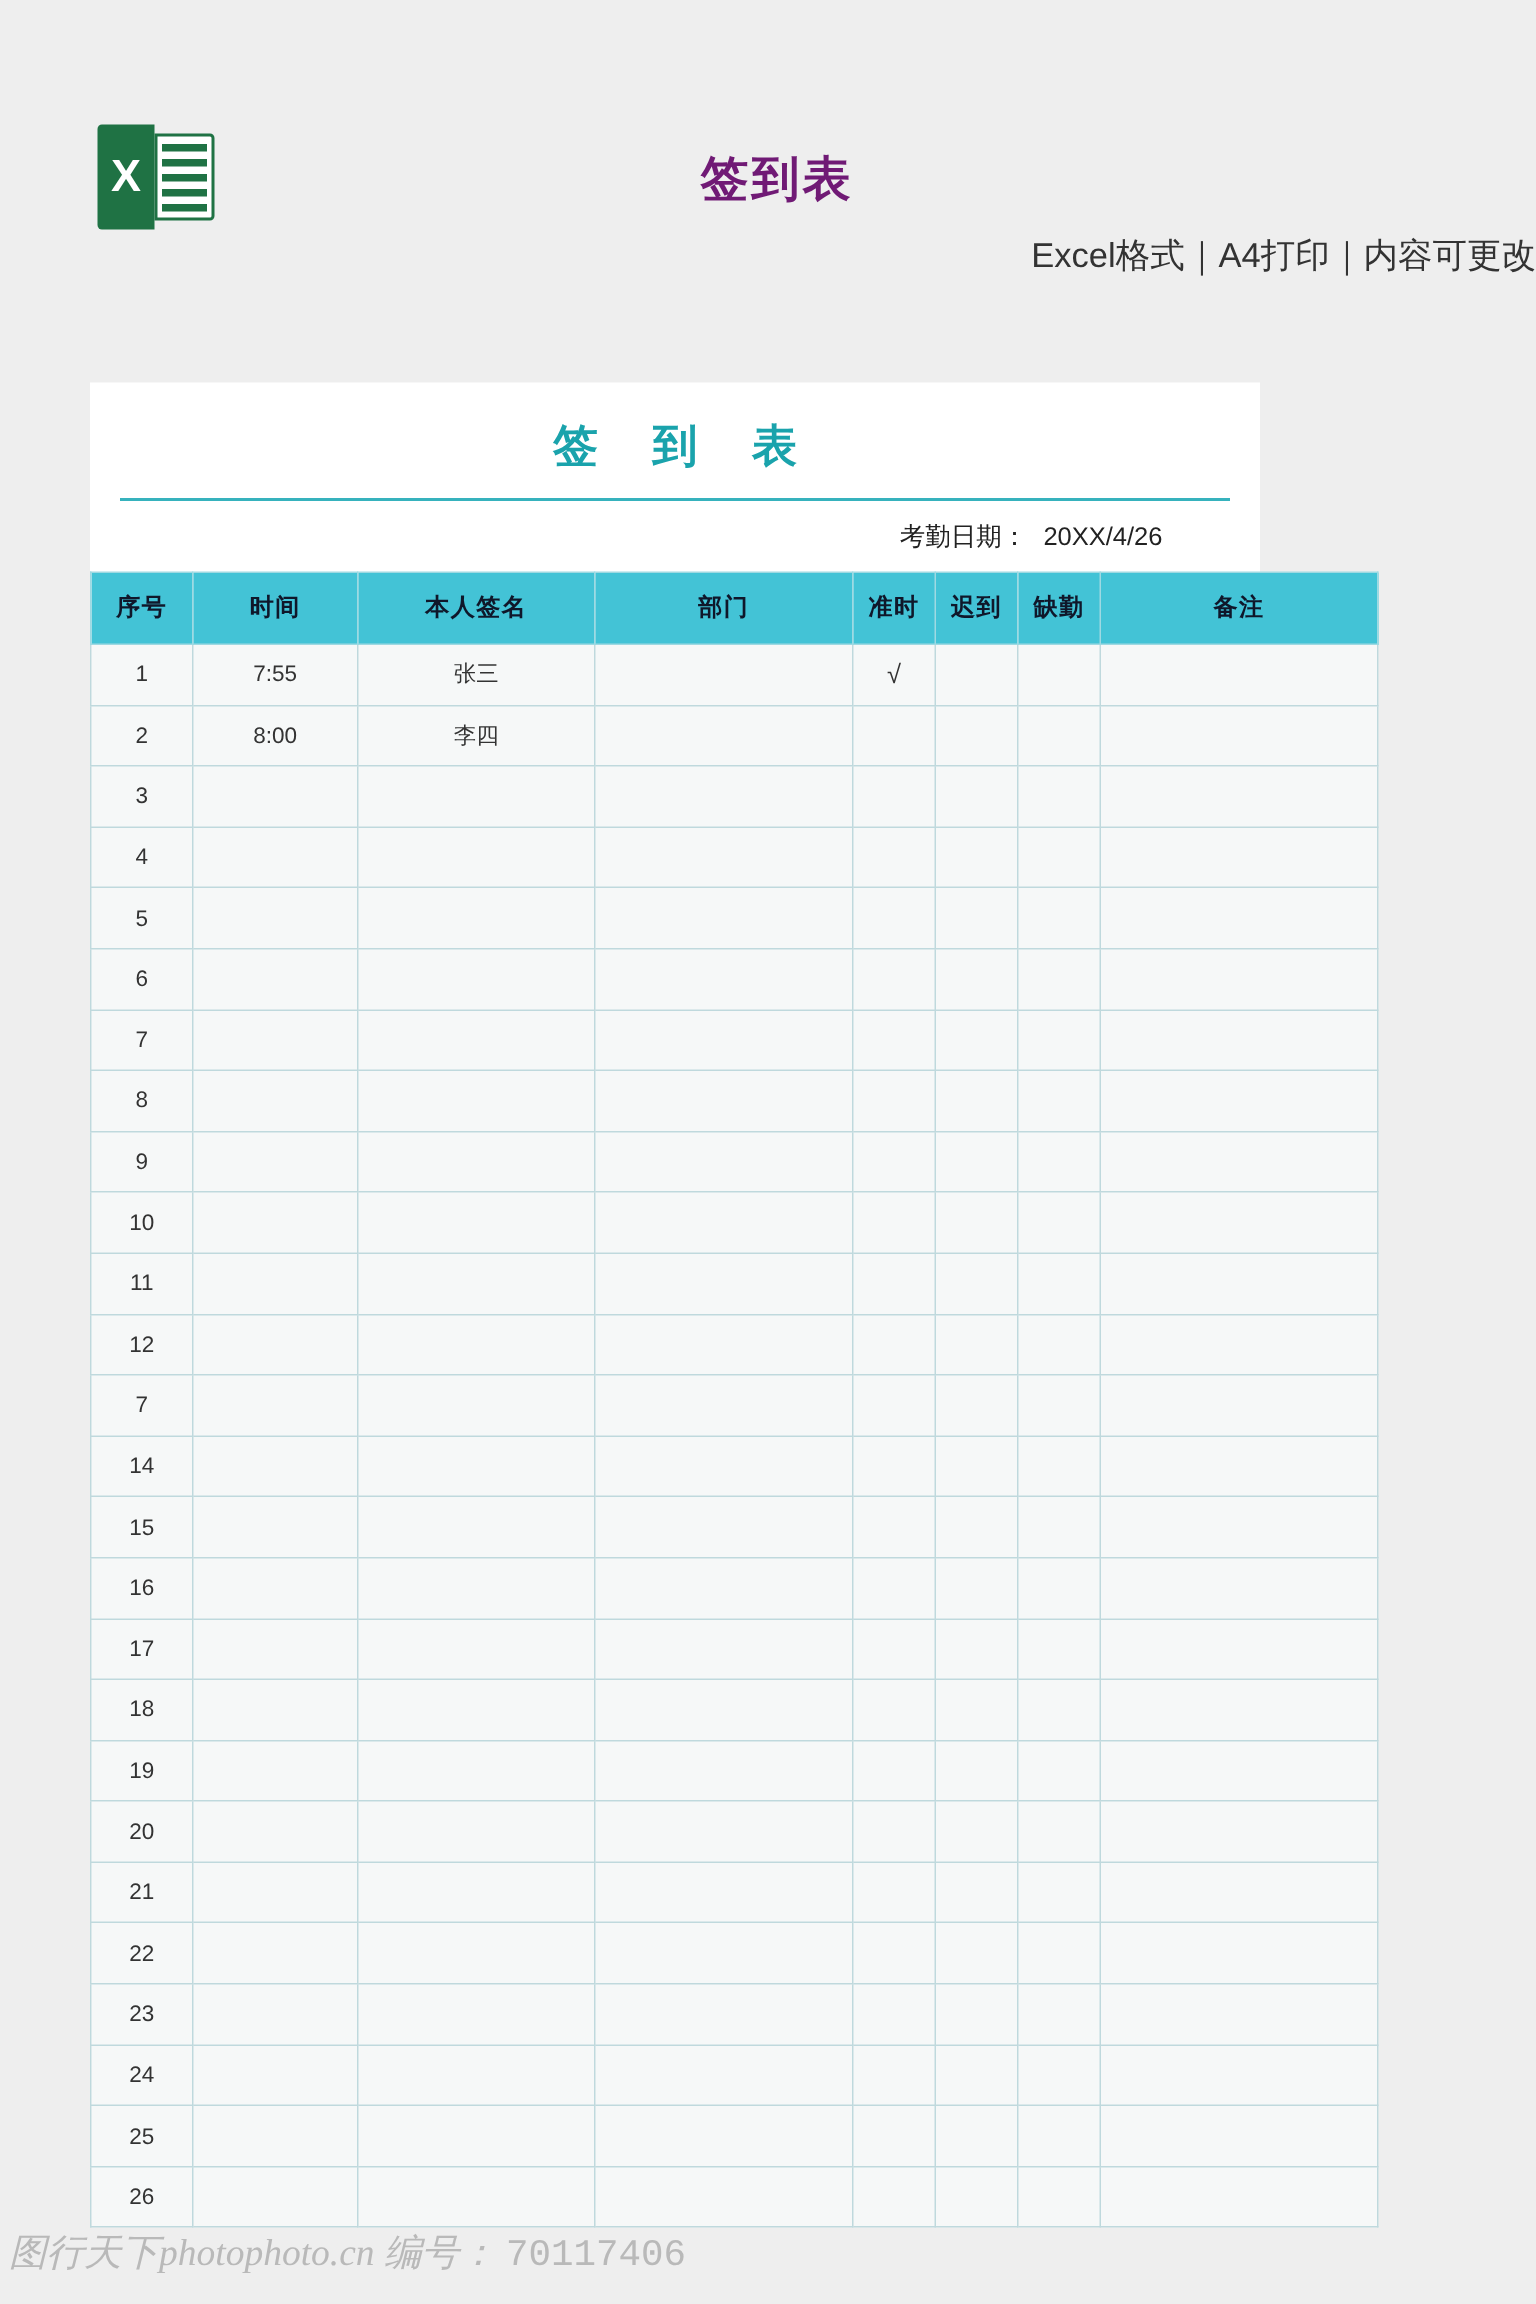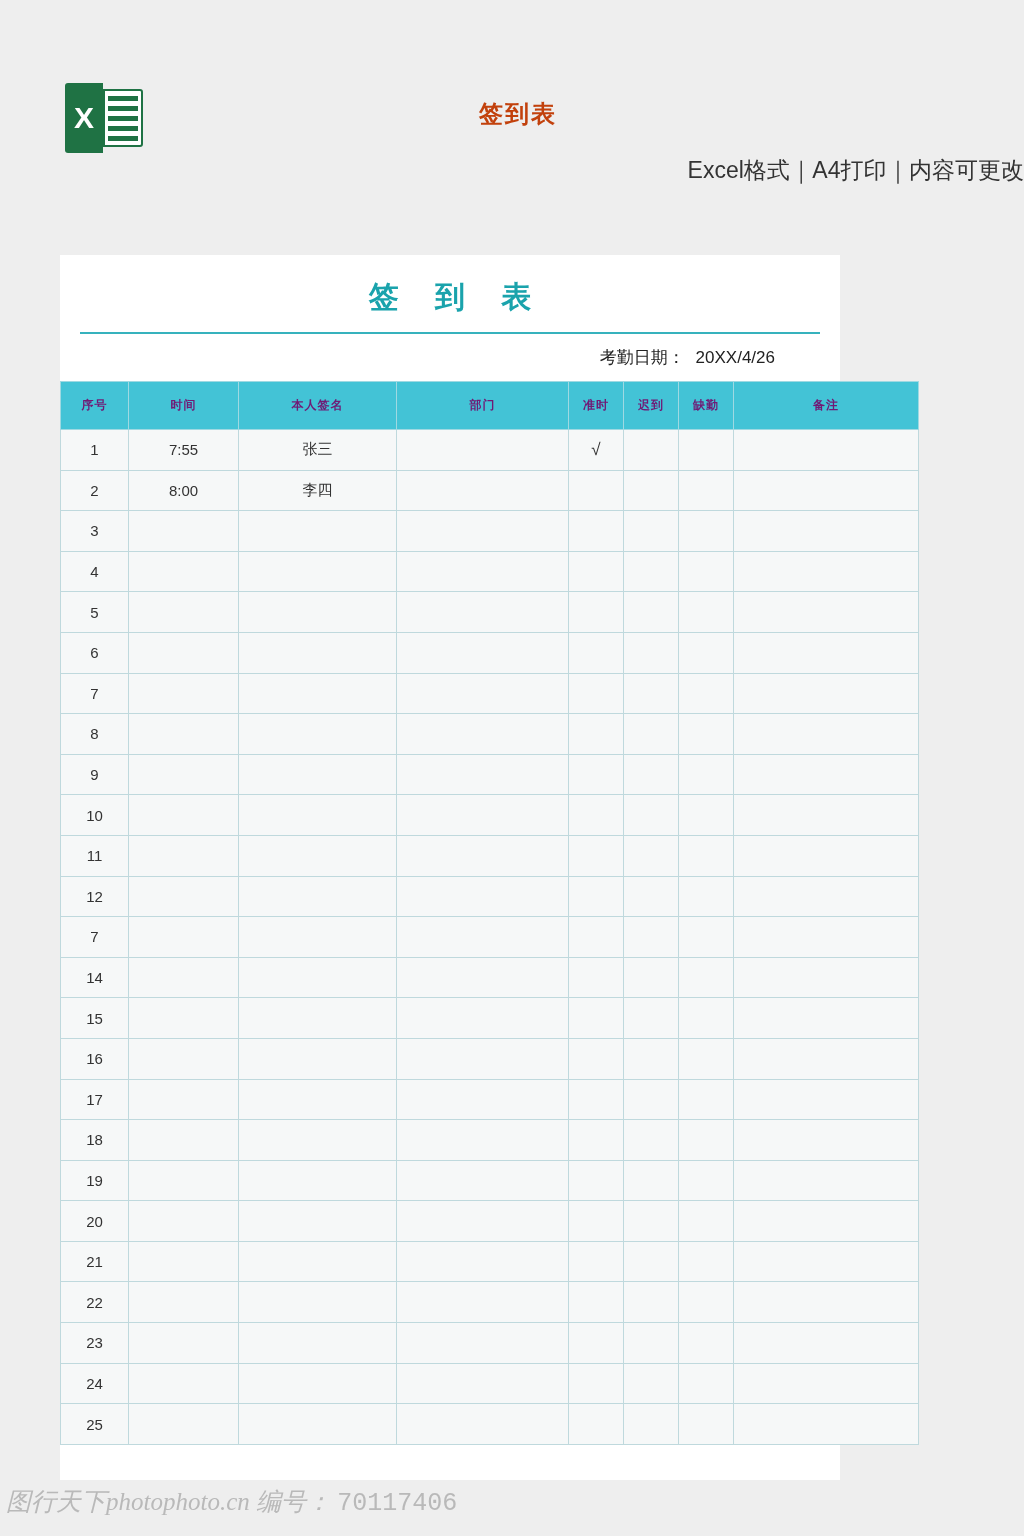--- a/index.html
+++ b/index.html
@@ -60,23 +60,23 @@
     height: 5px;
     background: #1f7244;
   }
 
   .header-title {
     position: absolute;
     left: 12px;
     right: 0;
     top: 98px;
     text-align: center;
-    font-size: 24px;
+    font-size: 32px;
     font-weight: bold;
-    color: #c2410c;
+    color: #701a75;
     letter-spacing: 2px;
   }
   .header-subtitle {
     position: absolute;
     left: 0;
     right: 0;
     top: 155px;
     text-align: right;
     font-size: 23px;
     color: #333333;
@@ -115,22 +115,22 @@
   .date-line .date-label { margin-right: 6px; }
 
   table.signin {
     margin: 12px auto 0 auto;
     border-collapse: collapse;
     width: 858px;
     table-layout: fixed;
   }
   table.signin th {
     background: #43c3d6;
-    color: #701a75;
-    font-size: 12px;
+    color: #0f172a;
+    font-size: 16px;
     font-weight: bold;
     height: 45px;
     border: 1px solid #9fd9e2;
     letter-spacing: 1px;
   }
   table.signin td {
     height: 39.6px;
     border: 1px solid #bfd9dd;
     background: #f6f8f8;
     font-size: 15px;
@@ -468,20 +468,30 @@
         <tr>
           <td class="idx">25</td>
           <td></td>
           <td></td>
           <td></td>
           <td class="tick"></td>
           <td class="tick"></td>
           <td class="tick"></td>
           <td></td>
         </tr>
+        <tr>
+          <td class="idx">26</td>
+          <td></td>
+          <td></td>
+          <td></td>
+          <td class="tick"></td>
+          <td class="tick"></td>
+          <td class="tick"></td>
+          <td></td>
+        </tr>
       </tbody>
   </table>
 </div>
 
 <div class="footer-watermark">
   <span>图行天下photophoto.cn 编号：</span>
   <span class="wm-id">70117406</span>
 </div>
 
 </body></html>

